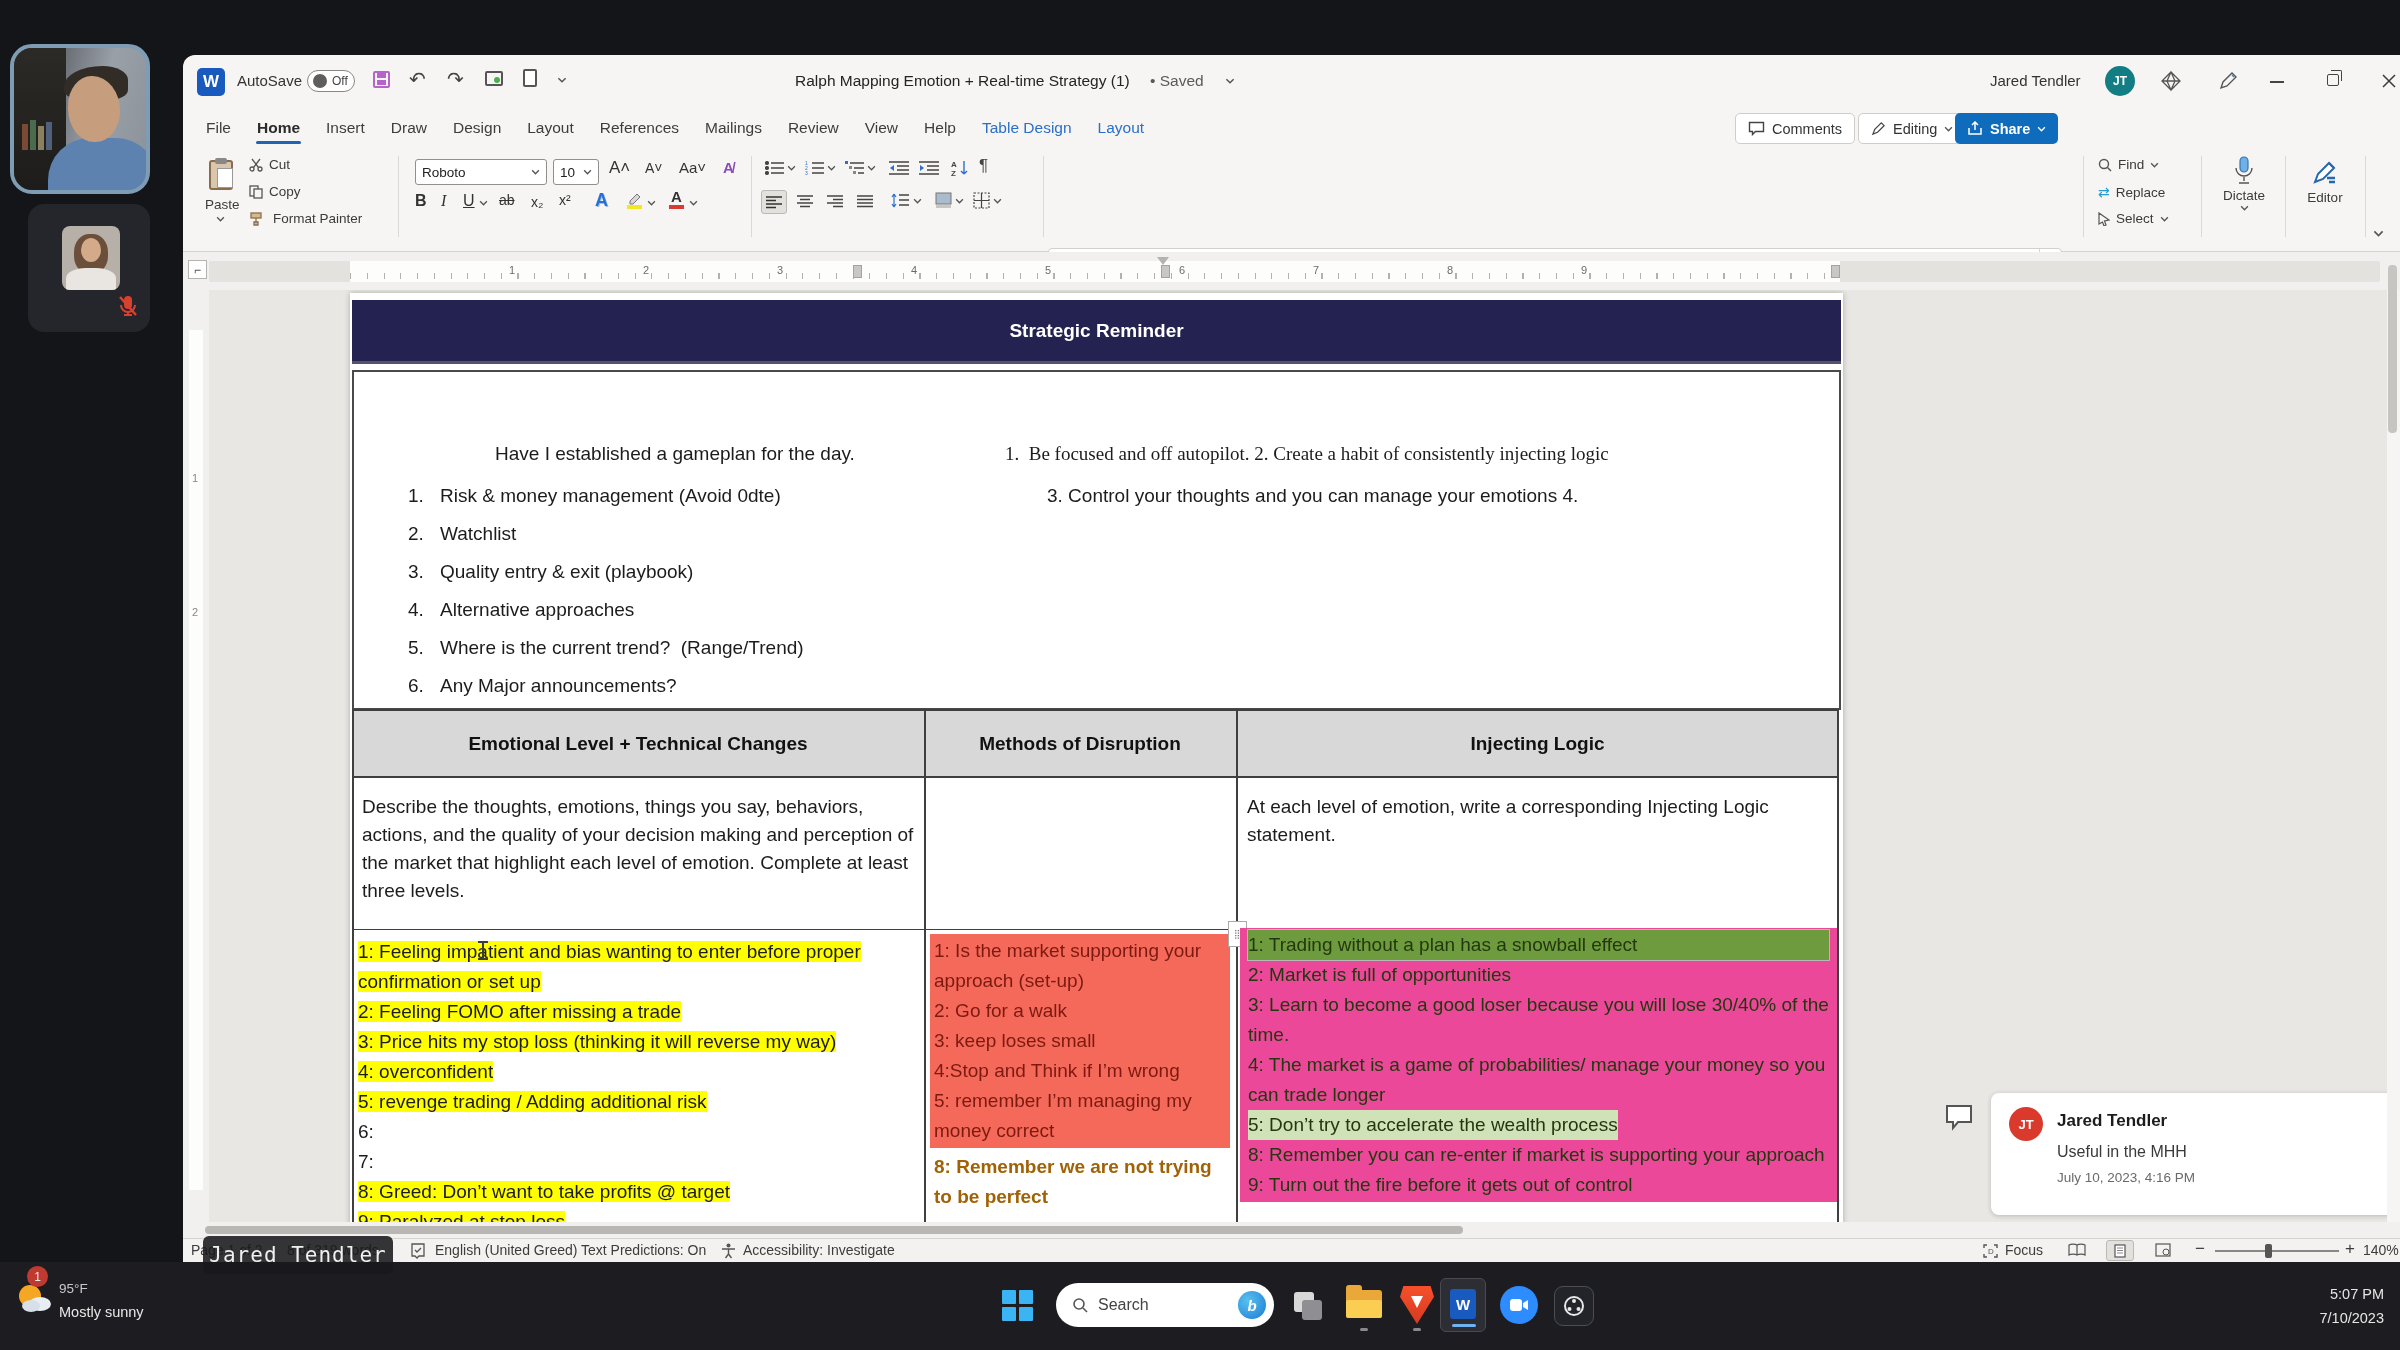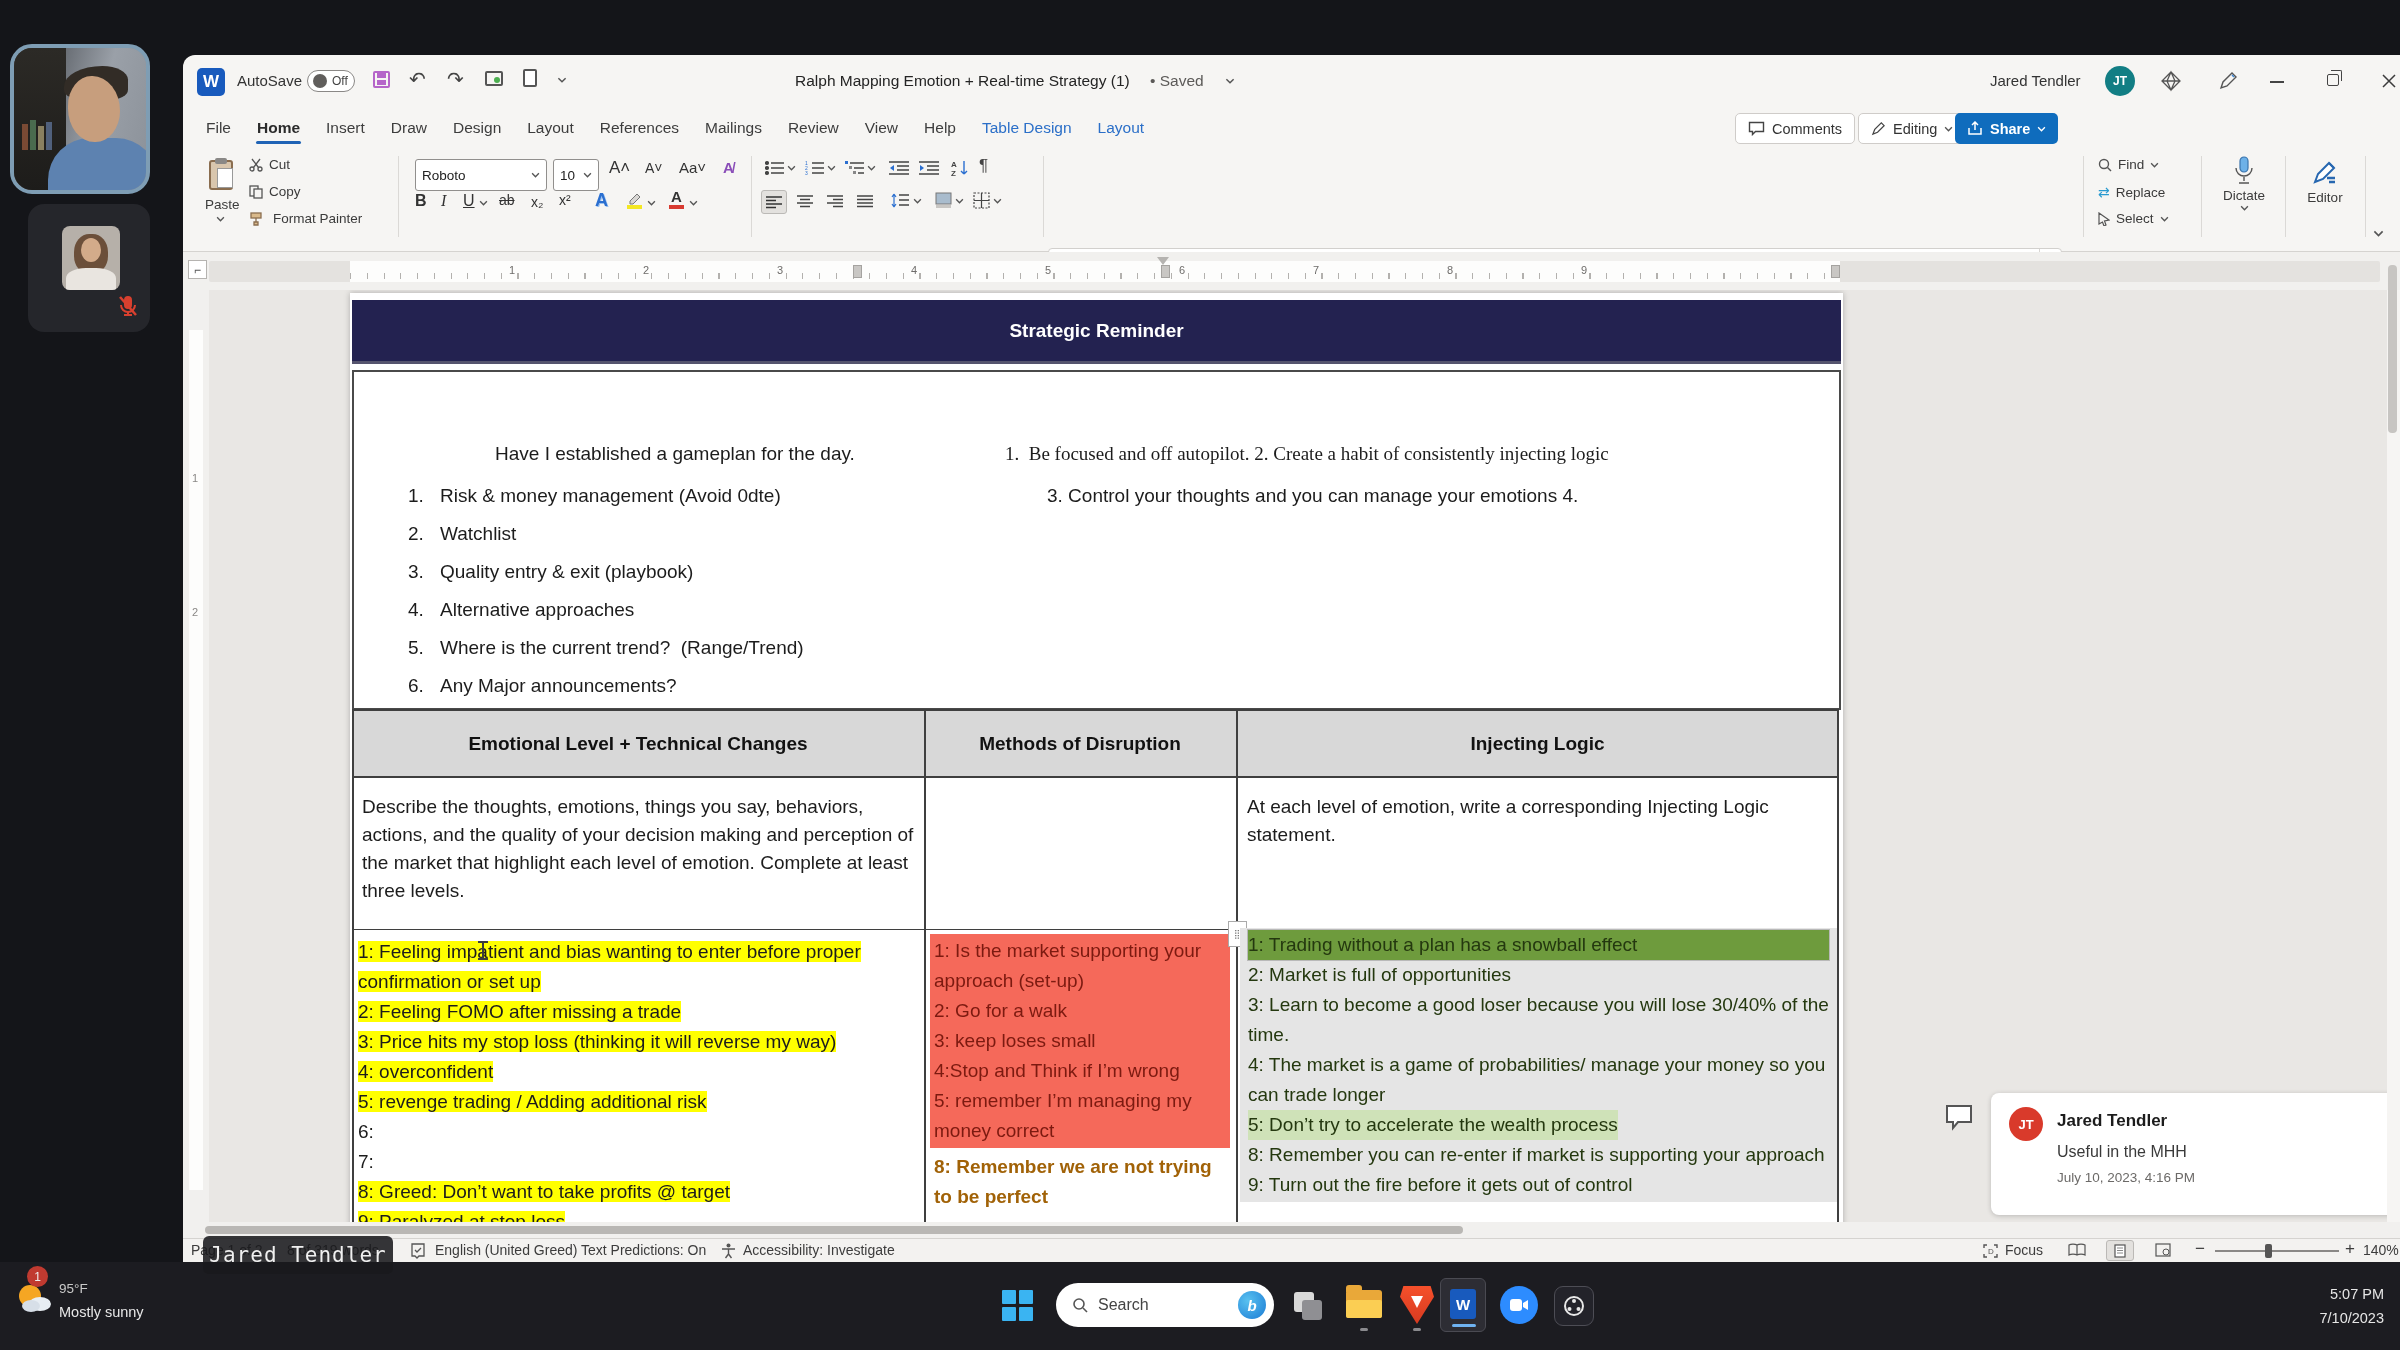--- a/index.html
+++ b/index.html
@@ -46,21 +46,21 @@
   .tab.ctx{color:#2b6fc8;}
   .pillbtn{height:31px;border:1px solid #cfccc9;border-radius:5px;background:#fff;display:flex;align-items:center;gap:7px;padding:0 12px;font-size:14.5px;color:#333;}
   .sharebtn{height:31px;border-radius:5px;background:#0f6cbd;display:flex;align-items:center;gap:7px;padding:0 12px;font-size:14.5px;color:#fff;font-weight:bold;}
 
   
   .ribbon{left:0;top:93px;width:100%;height:104px;border-bottom:1px solid #d5d3d0;}
   .vsep{position:absolute;top:8px;bottom:14px;width:1px;background:#dbd9d6;}
   .glabel{position:absolute;top:183px;font-size:12px;color:#5c5a58;text-align:center;}
   .launcher{position:absolute;top:184px;font-size:11px;color:#777;}
   .smalltxt{font-size:13.5px;color:#3b3b3b;}
-  .combo{border:1px solid #918f8d;background:#fff;border-radius:3px;font-size:13.5px;color:#222;display:flex;align-items:center;justify-content:space-between;padding:0 6px;height:32px;}
+  .combo{border:1px solid #918f8d;background:#fff;border-radius:3px;font-size:13.5px;color:#222;display:flex;align-items:center;justify-content:space-between;padding:0 6px;height:26px;}
   .rbtn{display:flex;align-items:center;justify-content:center;}
   .activebox{background:#e3e1de;border:1px solid #bbb9b6;border-radius:3px;}
   .ylwbar{width:15px;height:4px;background:#f3e724;}
   .redbar{width:15px;height:4px;background:#d83b30;}
   .gallery{position:absolute;left:865px;top:100px;width:1014px;height:74px;background:#fff;border:1px solid #d2d0cd;border-radius:4px;display:flex;align-items:center;}
   .gitem{flex:0 0 123px;text-align:center;color:#2b2b2b;white-space:nowrap;overflow:hidden;}
   .garrows{position:absolute;right:0;top:0;bottom:0;width:22px;border-left:1px solid #d8d6d3;display:flex;flex-direction:column;align-items:center;justify-content:space-around;color:#666;font-size:10px;}
 
   
   .rulerrow{left:0;top:197px;width:100%;height:38px;background:#f1f0ee;}
@@ -83,21 +83,21 @@
   .gline{position:absolute;white-space:pre;}
   .tline{position:absolute;background:#3f3f3f;}
   .hdrcell{position:absolute;top:417px;height:67px;background:#d8d8d8;display:flex;align-items:center;justify-content:center;font-weight:bold;font-size:19px;color:#111;}
   .desc{position:absolute;top:500px;line-height:28px;}
   .list1{position:absolute;left:8px;top:644px;width:560px;line-height:30px;}
   .hl-y{background:#ffff00;}
   .list2{position:absolute;left:580px;top:641px;width:300px;line-height:30px;}
   .redblock{background:#f5695a;color:#7c1a10;padding:2px 4px;}
   .plainbold{font-weight:bold;color:#a16207;padding:4px 4px 0 4px;}
   .list3{position:absolute;left:890px;top:635px;width:597px;line-height:30px;}
-  .greenblock{background:#e5e5e5;color:#24380f;padding:2px 8px;}
+  .greenblock{background:#ec4899;color:#24380f;padding:2px 8px;}
   .sel-dark{background:#6e9b3d;outline:1px solid #b9b9b9;display:inline-block;width:100%;}
   .sel-light{background:#cfe2b8;display:inline-block;}
   .rowhandle{position:absolute;left:878px;top:628px;width:19px;height:26px;background:#fff;border:1px solid #aaa;display:flex;align-items:center;justify-content:center;font-size:9px;color:#777;letter-spacing:1px;}
   .ibeam{position:absolute;left:128px;top:648px;width:10px;height:19px;}
   .ibeam:before{content:"";position:absolute;left:4px;top:0;bottom:0;width:2px;background:#3c3c3c;}
   .ibeam i,.ibeam b{position:absolute;left:0;width:10px;height:2px;background:#3c3c3c;}
   .ibeam b{bottom:0;}
 
   
   .cbubble{position:absolute;left:1735px;top:813px;}

